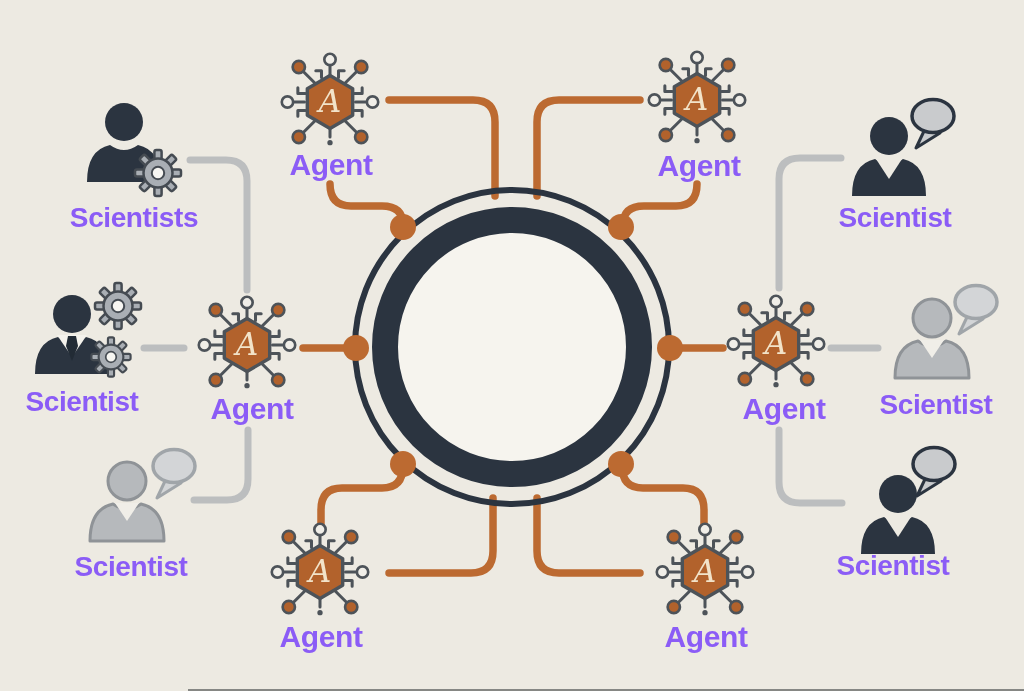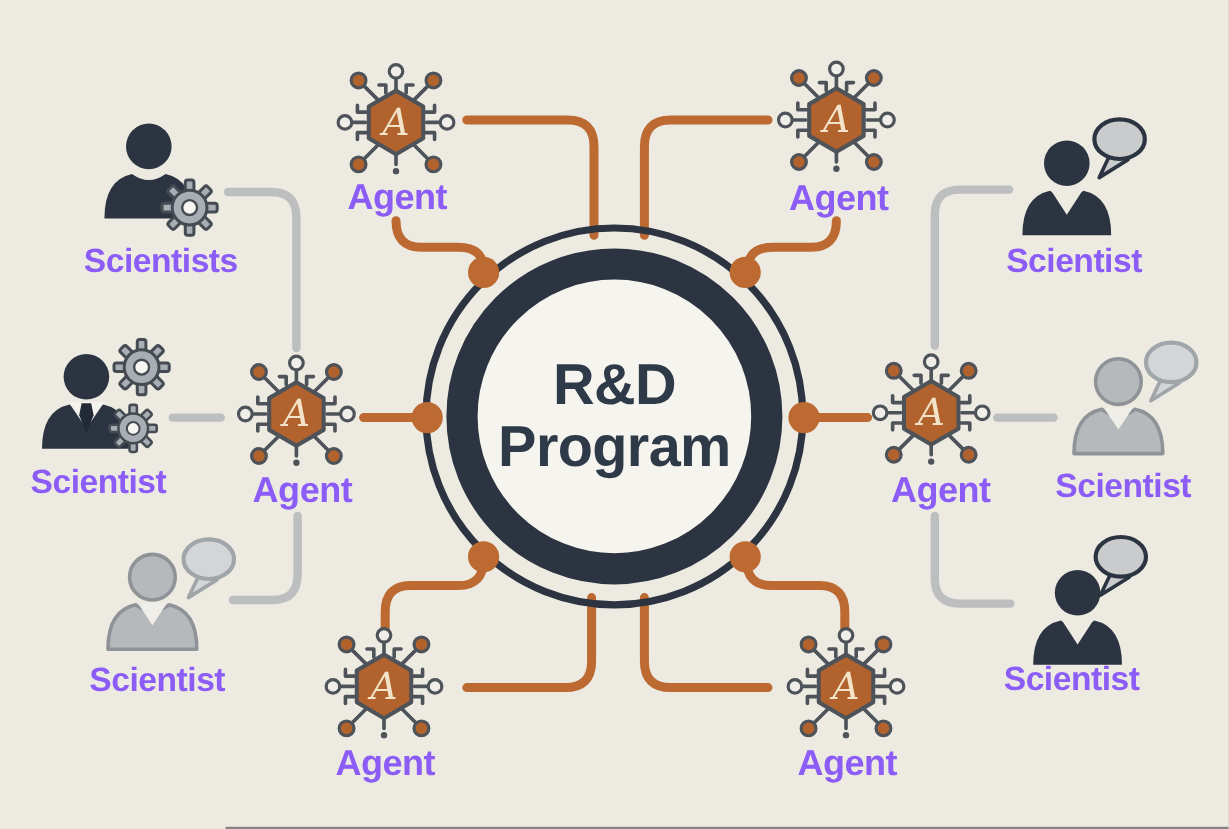--- a/index.html
+++ b/index.html
@@ -148,24 +148,20 @@
     <g fill="#bc6a31">
       <circle cx="403" cy="227" r="13"></circle>
       <circle cx="621" cy="227" r="13"></circle>
       <circle cx="356" cy="348" r="13"></circle>
       <circle cx="670" cy="348" r="13"></circle>
       <circle cx="403" cy="464" r="13"></circle>
       <circle cx="621" cy="464" r="13"></circle>
     </g>
   </svg>
 
-  <div class="title">
-    <div>R&amp;D</div>
-    <div>Program</div>
-  </div>
 
   <svg class="icon" style="left:278px;top:50px" width="104" height="104">
       <use href="#chip"></use>
     </svg>
   <svg class="icon" style="left:645px;top:48px" width="104" height="104">
       <use href="#chip"></use>
     </svg>
   <svg class="icon" style="left:195px;top:293px" width="104" height="104">
       <use href="#chip"></use>
     </svg>

